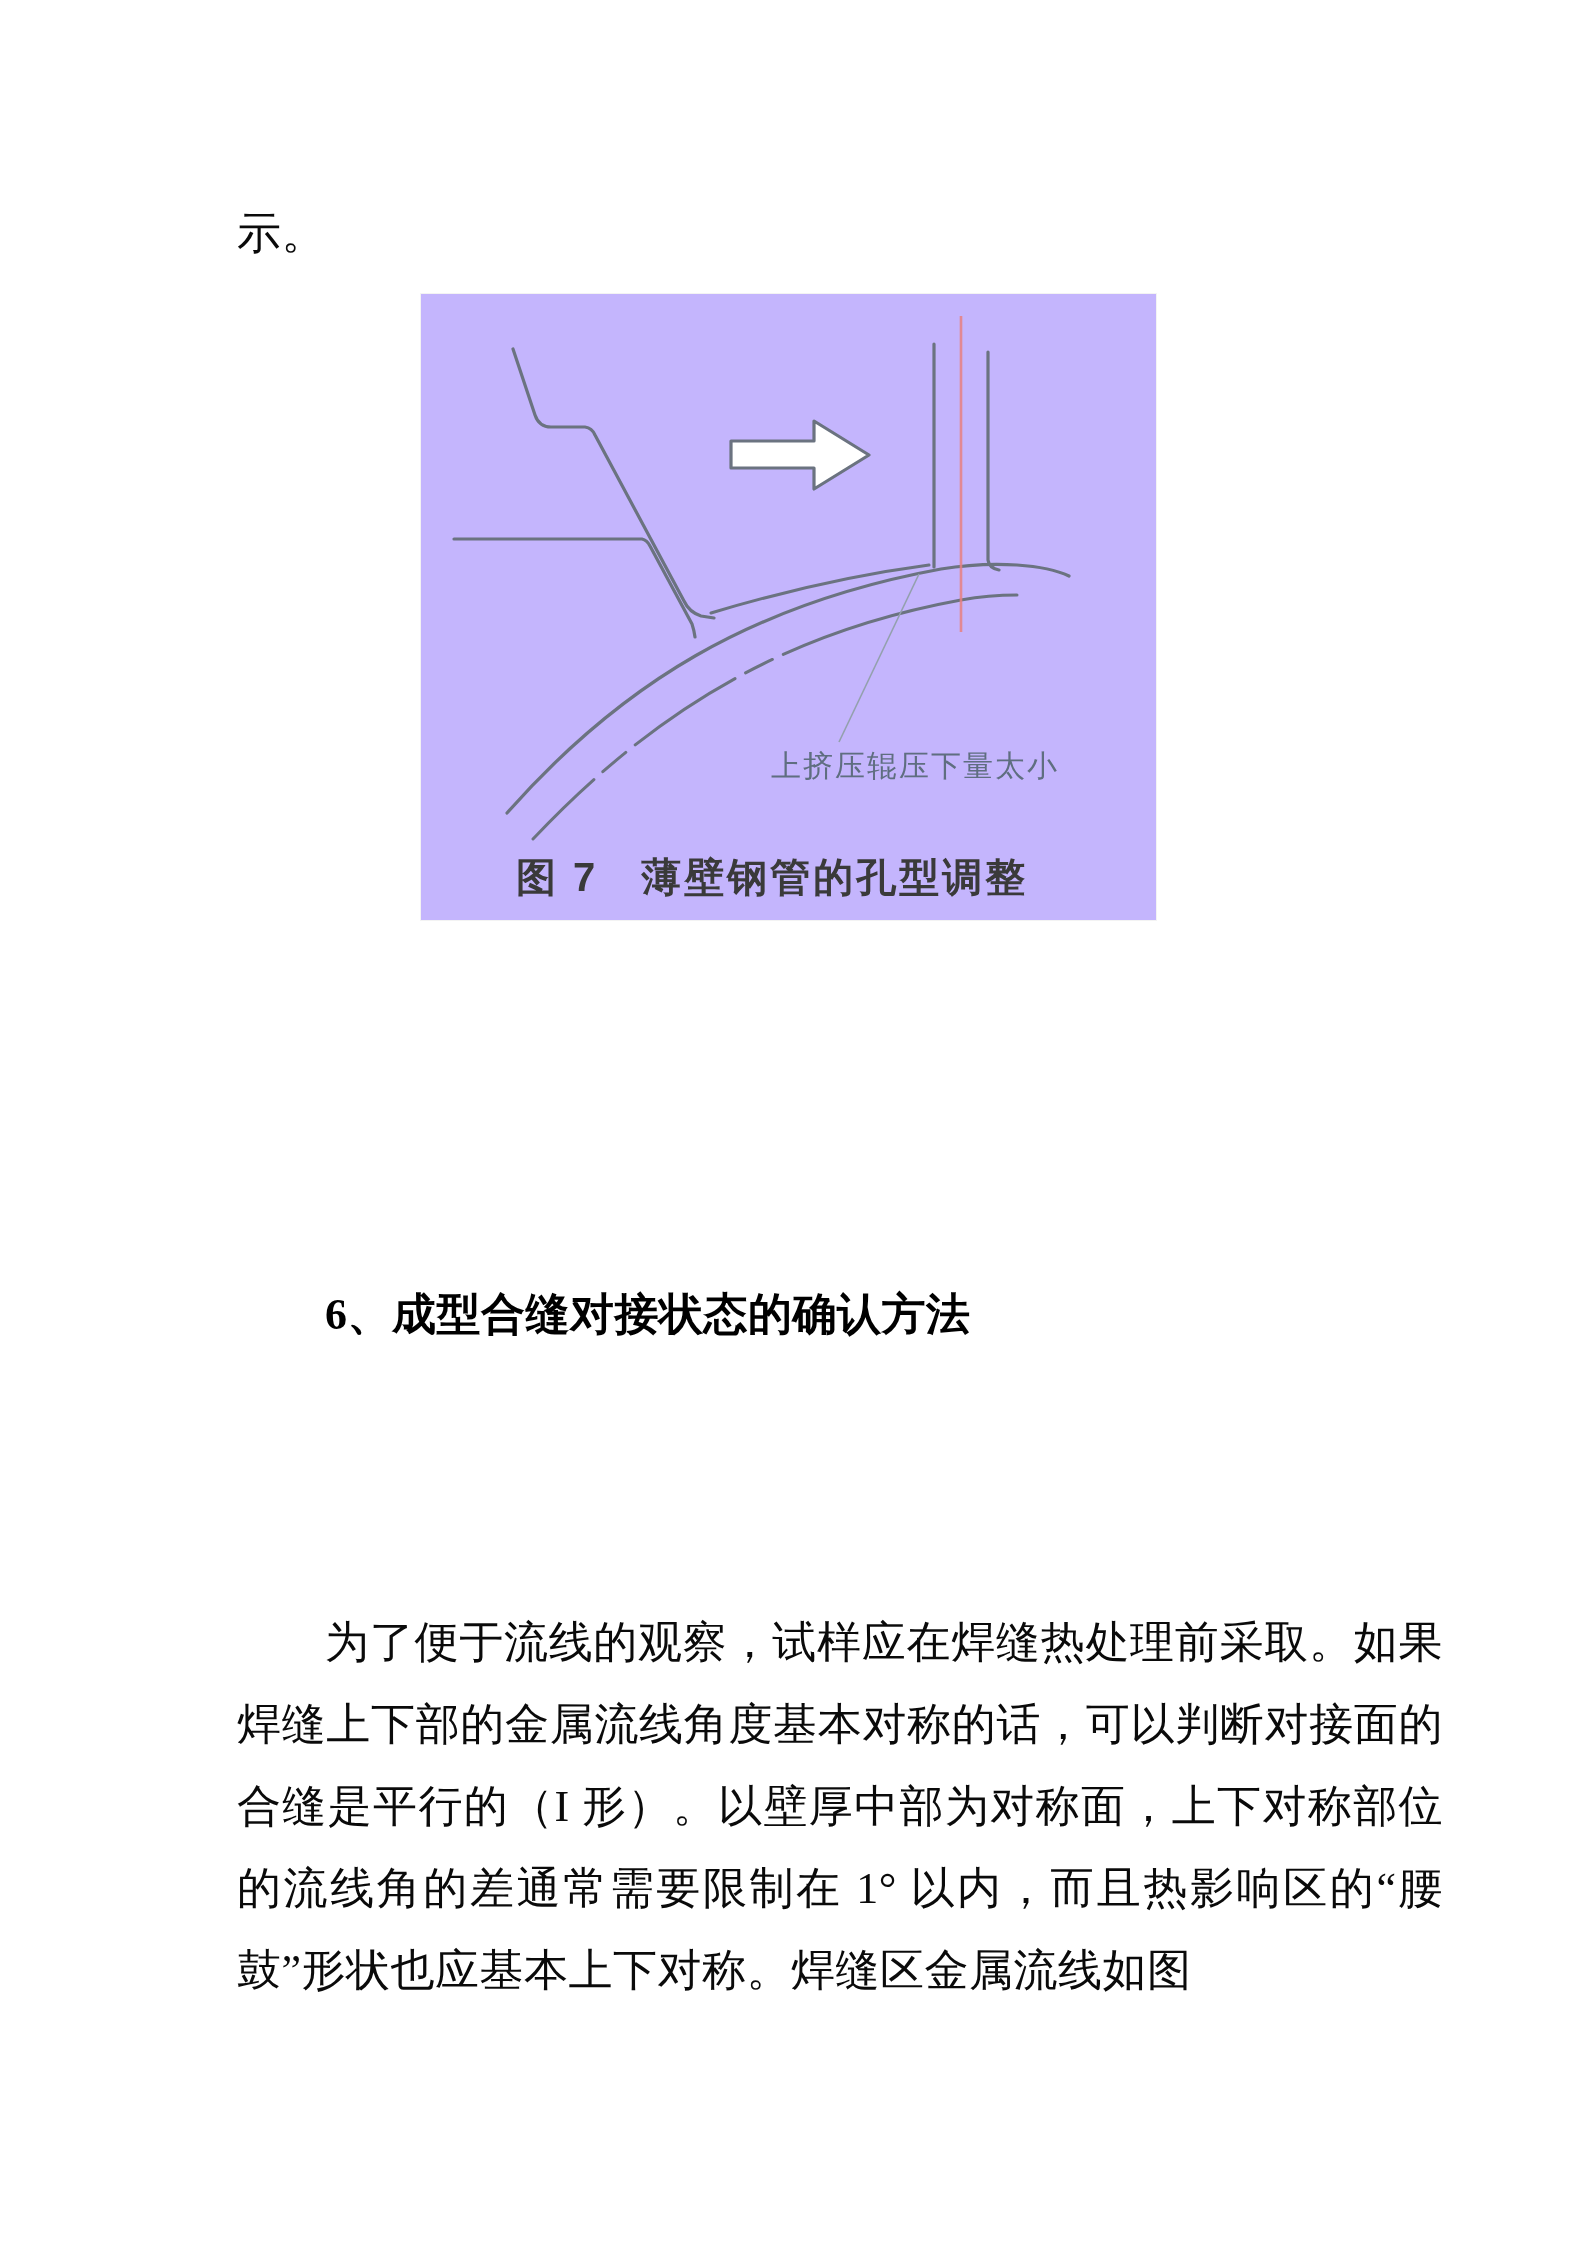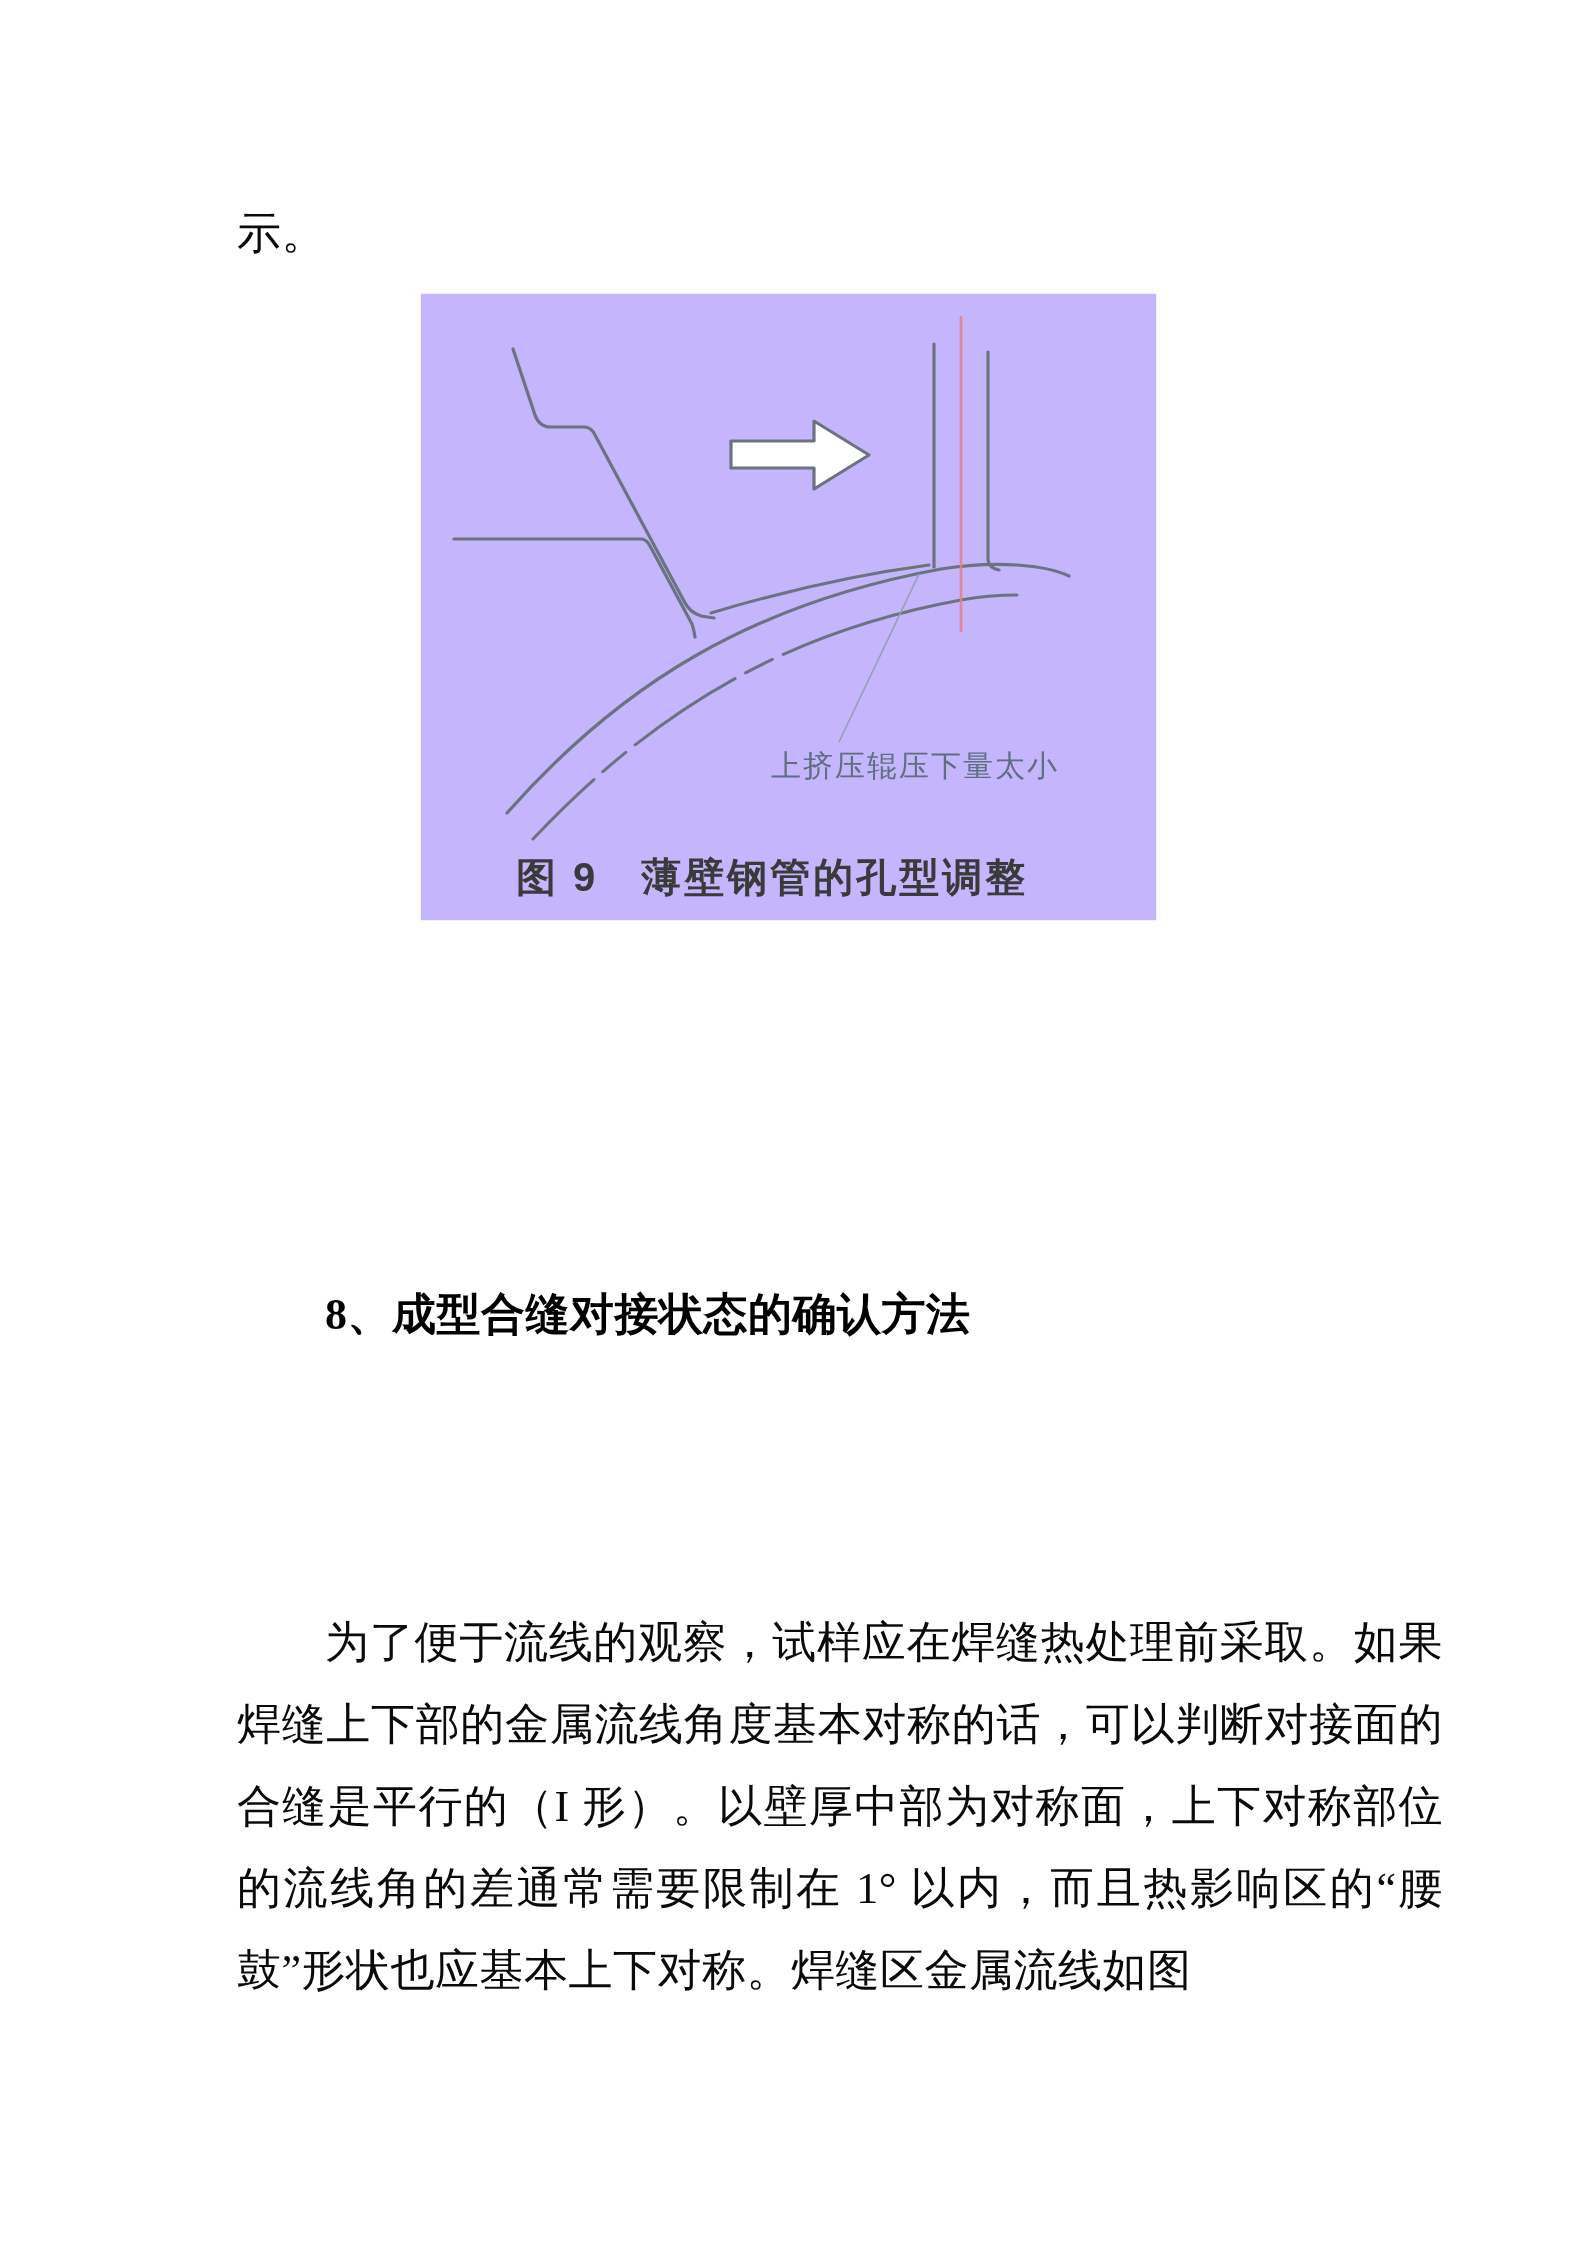--- a/index.html
+++ b/index.html
@@ -77,22 +77,22 @@
 
       <path d="M 540 22 L 540 338" fill="none" stroke-width="2.6" opacity="0.85" stroke="#e88080"></path>
 
       <path d="M 310 147 L 393 147 L 393 127 L 448 161 L 393 195 L 393 174 L 310 174 Z" fill="#ffffff" stroke-width="3.2" stroke-linejoin="round" stroke="#6b7380"></path>
 
       <path d="M 498 280 L 418 448" fill="none" stroke-width="1.6" stroke="#93a0ad"></path>
 
       <text x="350" y="482" font-size="30" letter-spacing="2" class="annotation-text" fill="#5f6e80">上挤压辊压下量太小</text>
     </svg>
 
-    <figcaption class="fig-caption" style="color:#3a3a3a;">图 9　薄壁钢管的孔型调整</figcaption>
+    <figcaption class="fig-caption" style="color:#3a3a3a;">图 7　薄壁钢管的孔型调整</figcaption>
   </figure>
 
 
-  <h2 class="heading">8、成型合缝对接状态的确认方法</h2>
+  <h2 class="heading">6、成型合缝对接状态的确认方法</h2>
 
 
   <p class="body-text p3">为了便于流线的观察，试样应在焊缝热处理前采取。如果焊缝上下部的金属流线角度基本对称的话，可以判断对接面的合缝是平行的（I 形）。以壁厚中部为对称面，上下对称部位的流线角的差通常需要限制在 1° 以内，而且热影响区的“腰鼓”形状也应基本上下对称。焊缝区金属流线如图</p>
 
 </div>
 
 </body></html>

